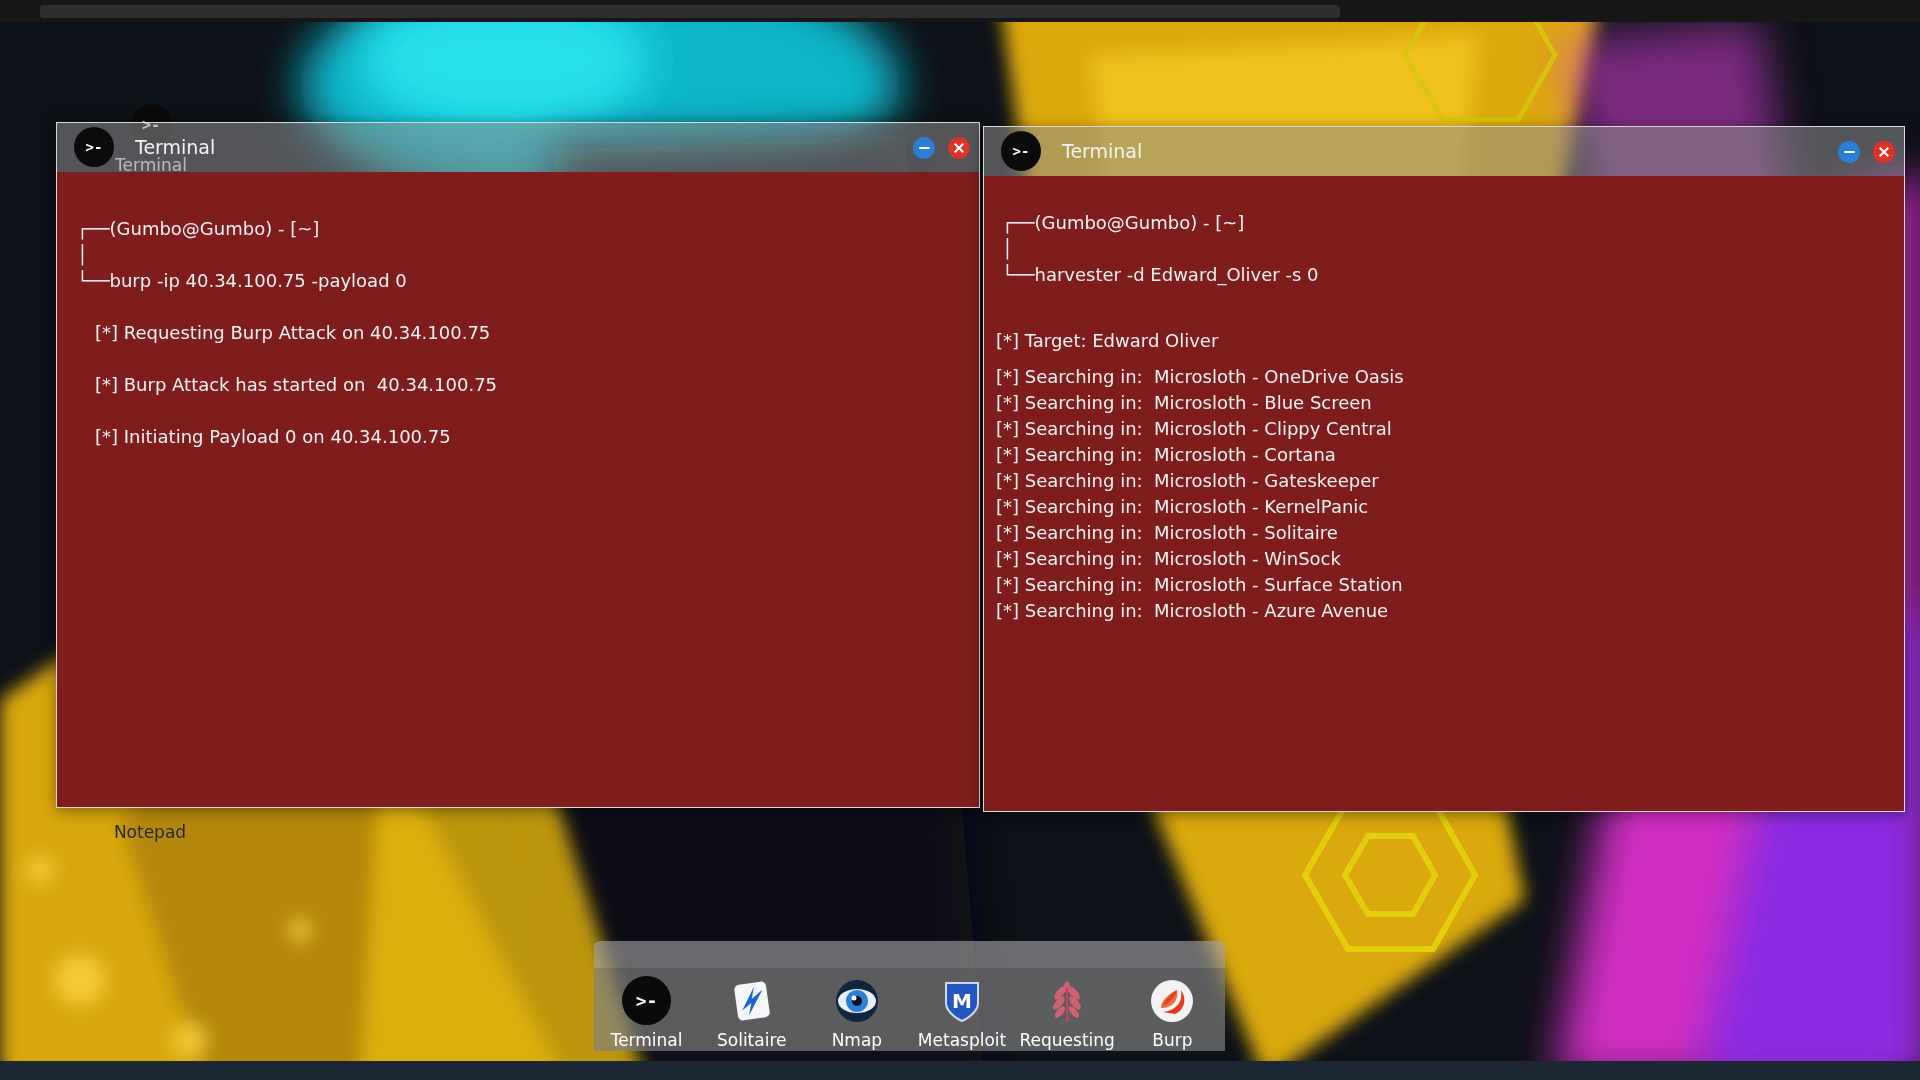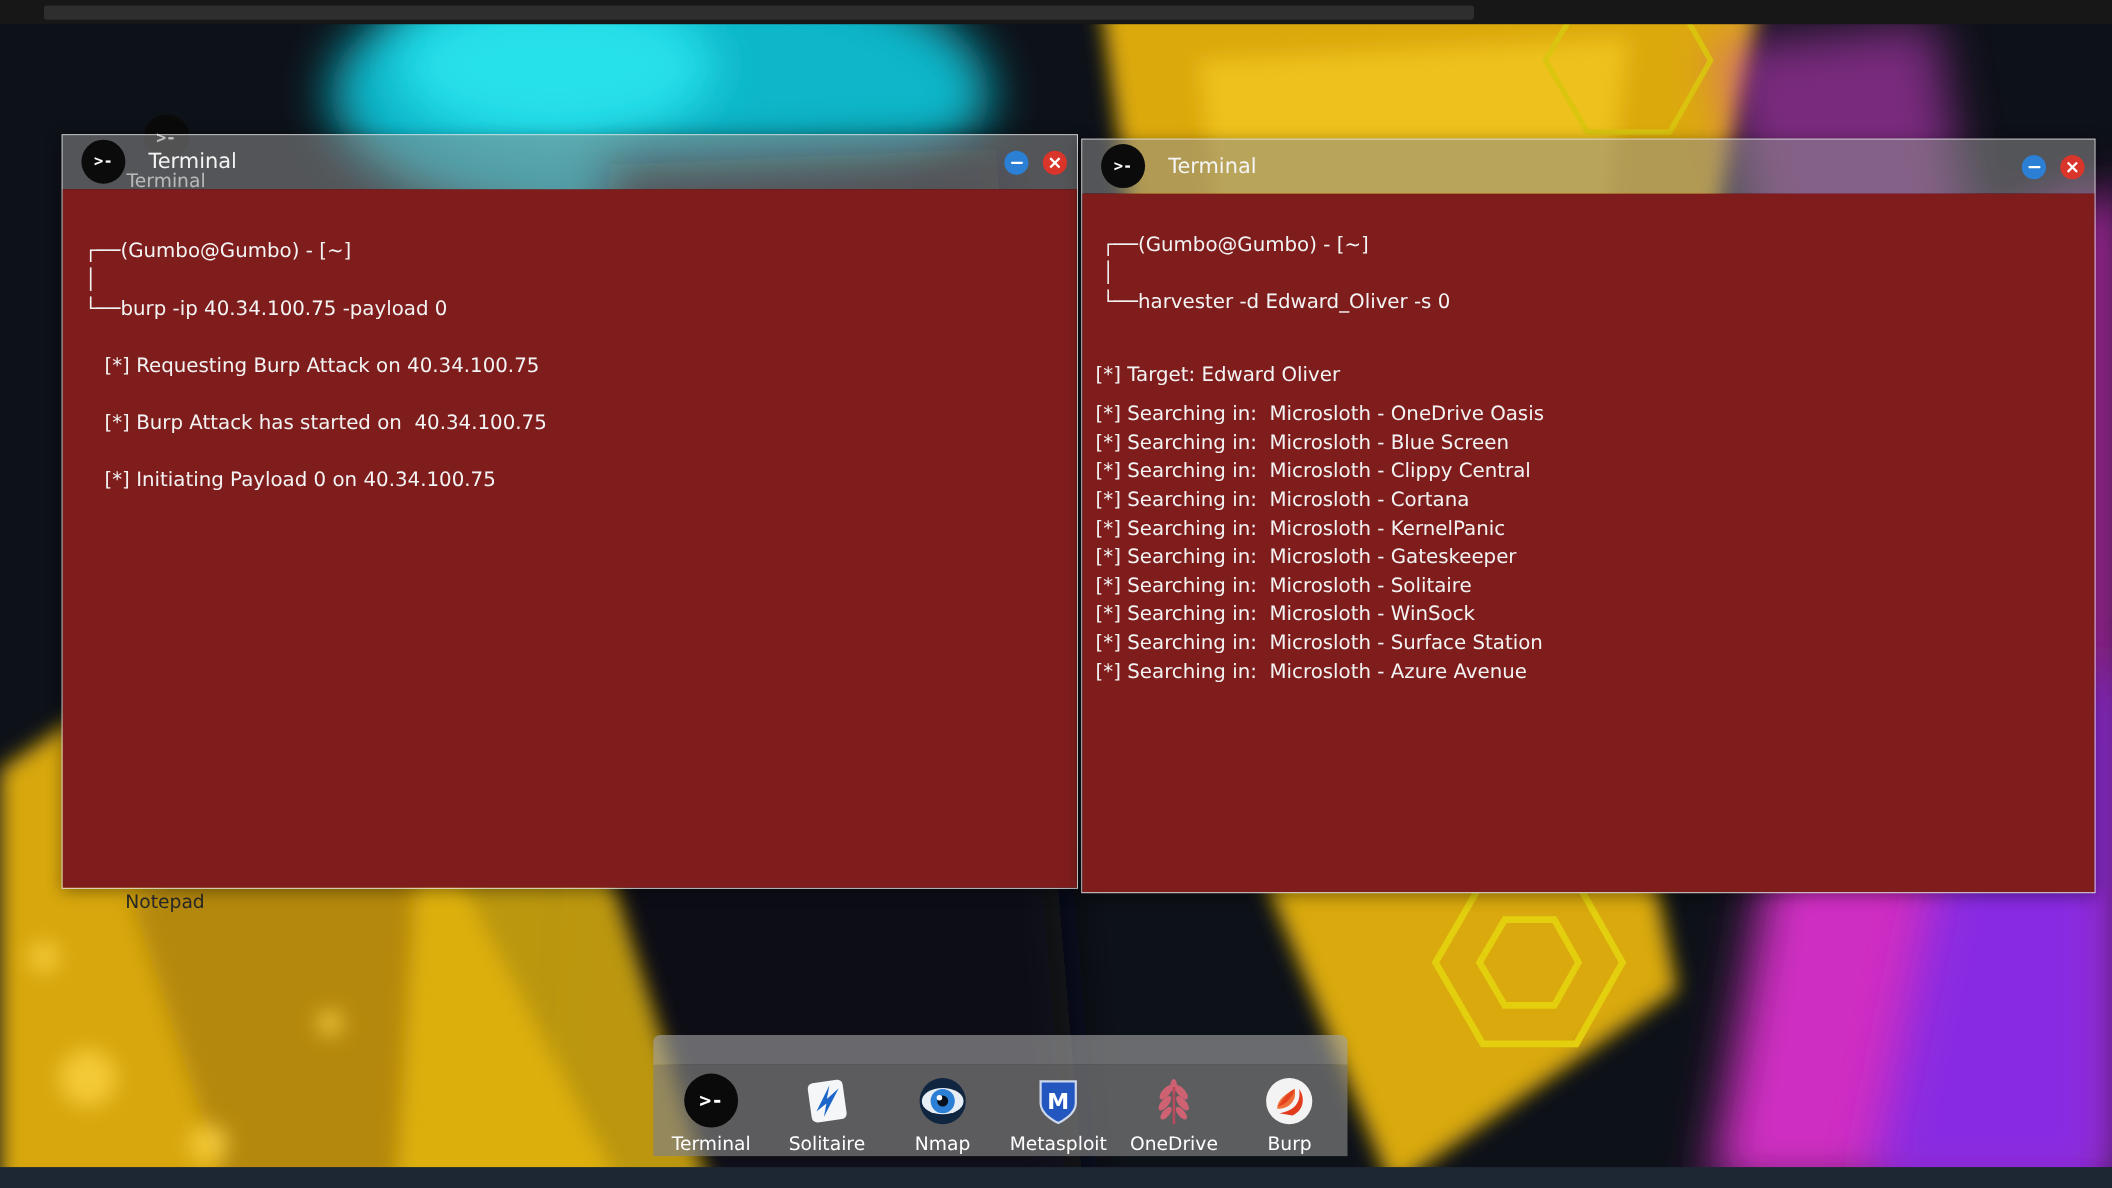--- a/index.html
+++ b/index.html
@@ -14,21 +14,21 @@
   .bottombar { position:absolute; left:0; bottom:0; width:1920px; height:19px; background:#1d2734; z-index:6; }
 
   
   .desktop-icon { position:absolute; z-index:1; width:90px; display:flex; flex-direction:column; align-items:center; cursor:pointer; }
   #dicon-terminal { left:106px; top:104px; }
   #dicon-notepad  { left:105px; top:806px; }
   .dicon-circle { width:41px; height:41px; border-radius:50%; background:#0a0a0a; color:#fff;
                   display:flex; align-items:center; justify-content:center;
                   font-family:"DejaVu Sans Mono","Liberation Mono",monospace; font-size:15px; font-weight:bold; }
   .dicon-label { margin-top:10px; font-size:17px; color:#ececec; }
-  #dicon-notepad .dicon-label { color:#282828; margin-top:4px; }
+  #dicon-notepad .dicon-label { color:#282828; margin-top:16px; }
 
   
   .window { position:absolute; z-index:2; border:1px solid #d9d9d9; box-shadow:0 3px 14px rgba(0,0,0,.4); }
   #win-left  { left:56px;  top:122px; width:924px; height:686px; }
   #win-right { left:983px; top:126px; width:922px; height:686px; }
   .titlebar { position:relative; height:49px; background:rgba(142,142,142,.55); }
   .win-icon { position:absolute; left:17px; top:4px; width:40px; height:40px; border-radius:50%; background:#0b0b0b; color:#fff;
               display:flex; align-items:center; justify-content:center;
               font-family:"DejaVu Sans Mono","Liberation Mono",monospace; font-size:14px; font-weight:bold; }
   .win-title { position:absolute; left:78px; top:13px; font-size:19px; color:#f4f4f4; }
@@ -174,22 +174,22 @@
         <div class="tline">┌──(Gumbo@Gumbo) - [~]</div>
         <div class="tline">│</div>
         <div class="tline">└──harvester -d Edward_Oliver -s 0</div>
       </div>
       <div class="tline target-line">[*] Target: Edward Oliver</div>
       <div class="search">
         <div class="tline">[*] Searching in:  Microsloth - OneDrive Oasis</div>
         <div class="tline">[*] Searching in:  Microsloth - Blue Screen</div>
         <div class="tline">[*] Searching in:  Microsloth - Clippy Central</div>
         <div class="tline">[*] Searching in:  Microsloth - Cortana</div>
+        <div class="tline">[*] Searching in:  Microsloth - Gateskeeper</div>
         <div class="tline">[*] Searching in:  Microsloth - KernelPanic</div>
-        <div class="tline">[*] Searching in:  Microsloth - Gateskeeper</div>
         <div class="tline">[*] Searching in:  Microsloth - Solitaire</div>
         <div class="tline">[*] Searching in:  Microsloth - WinSock</div>
         <div class="tline">[*] Searching in:  Microsloth - Surface Station</div>
         <div class="tline">[*] Searching in:  Microsloth - Azure Avenue</div>
       </div>
     </div>
   </div>
 
   <div class="dock">
     <div class="dock-tab"></div>
@@ -247,21 +247,21 @@
               <ellipse cx="16" cy="15" rx="3.5" ry="8" transform="rotate(40 16 15)"></ellipse>
               <ellipse cx="30" cy="15" rx="3.5" ry="8" transform="rotate(-40 30 15)"></ellipse>
               <ellipse cx="15" cy="25" rx="3.5" ry="8" transform="rotate(40 15 25)"></ellipse>
               <ellipse cx="31" cy="25" rx="3.5" ry="8" transform="rotate(-40 31 25)"></ellipse>
               <ellipse cx="16" cy="34" rx="3.2" ry="7" transform="rotate(40 16 34)"></ellipse>
               <ellipse cx="30" cy="34" rx="3.2" ry="7" transform="rotate(-40 30 34)"></ellipse>
             </g>
             <rect x="22" y="10" width="2.4" height="34" fill="#b84a5e"></rect>
           </svg>
         </div>
-        <div class="dock-label">OneDrive</div>
+        <div class="dock-label">Requesting</div>
       </div>
 
       <div class="dock-item">
         <div class="dock-icon">
           <svg width="46" height="46" viewBox="0 0 46 46">
             <circle cx="23" cy="23" r="21" fill="#f3f3f3"></circle>
             <path d="M14 34 C 28 32 34 24 32 12 C 38 20 36 32 26 36 Z" fill="#e23a1d"></path>
             <path d="M12 30 C 24 30 30 22 28 12 C 20 16 12 22 12 30 Z" fill="#f07039"></path>
             <path d="M28 12 C 26 20 20 26 13 28 C 18 20 22 15 28 12 Z" fill="#e23a1d" opacity="0.85"></path>
           </svg>

